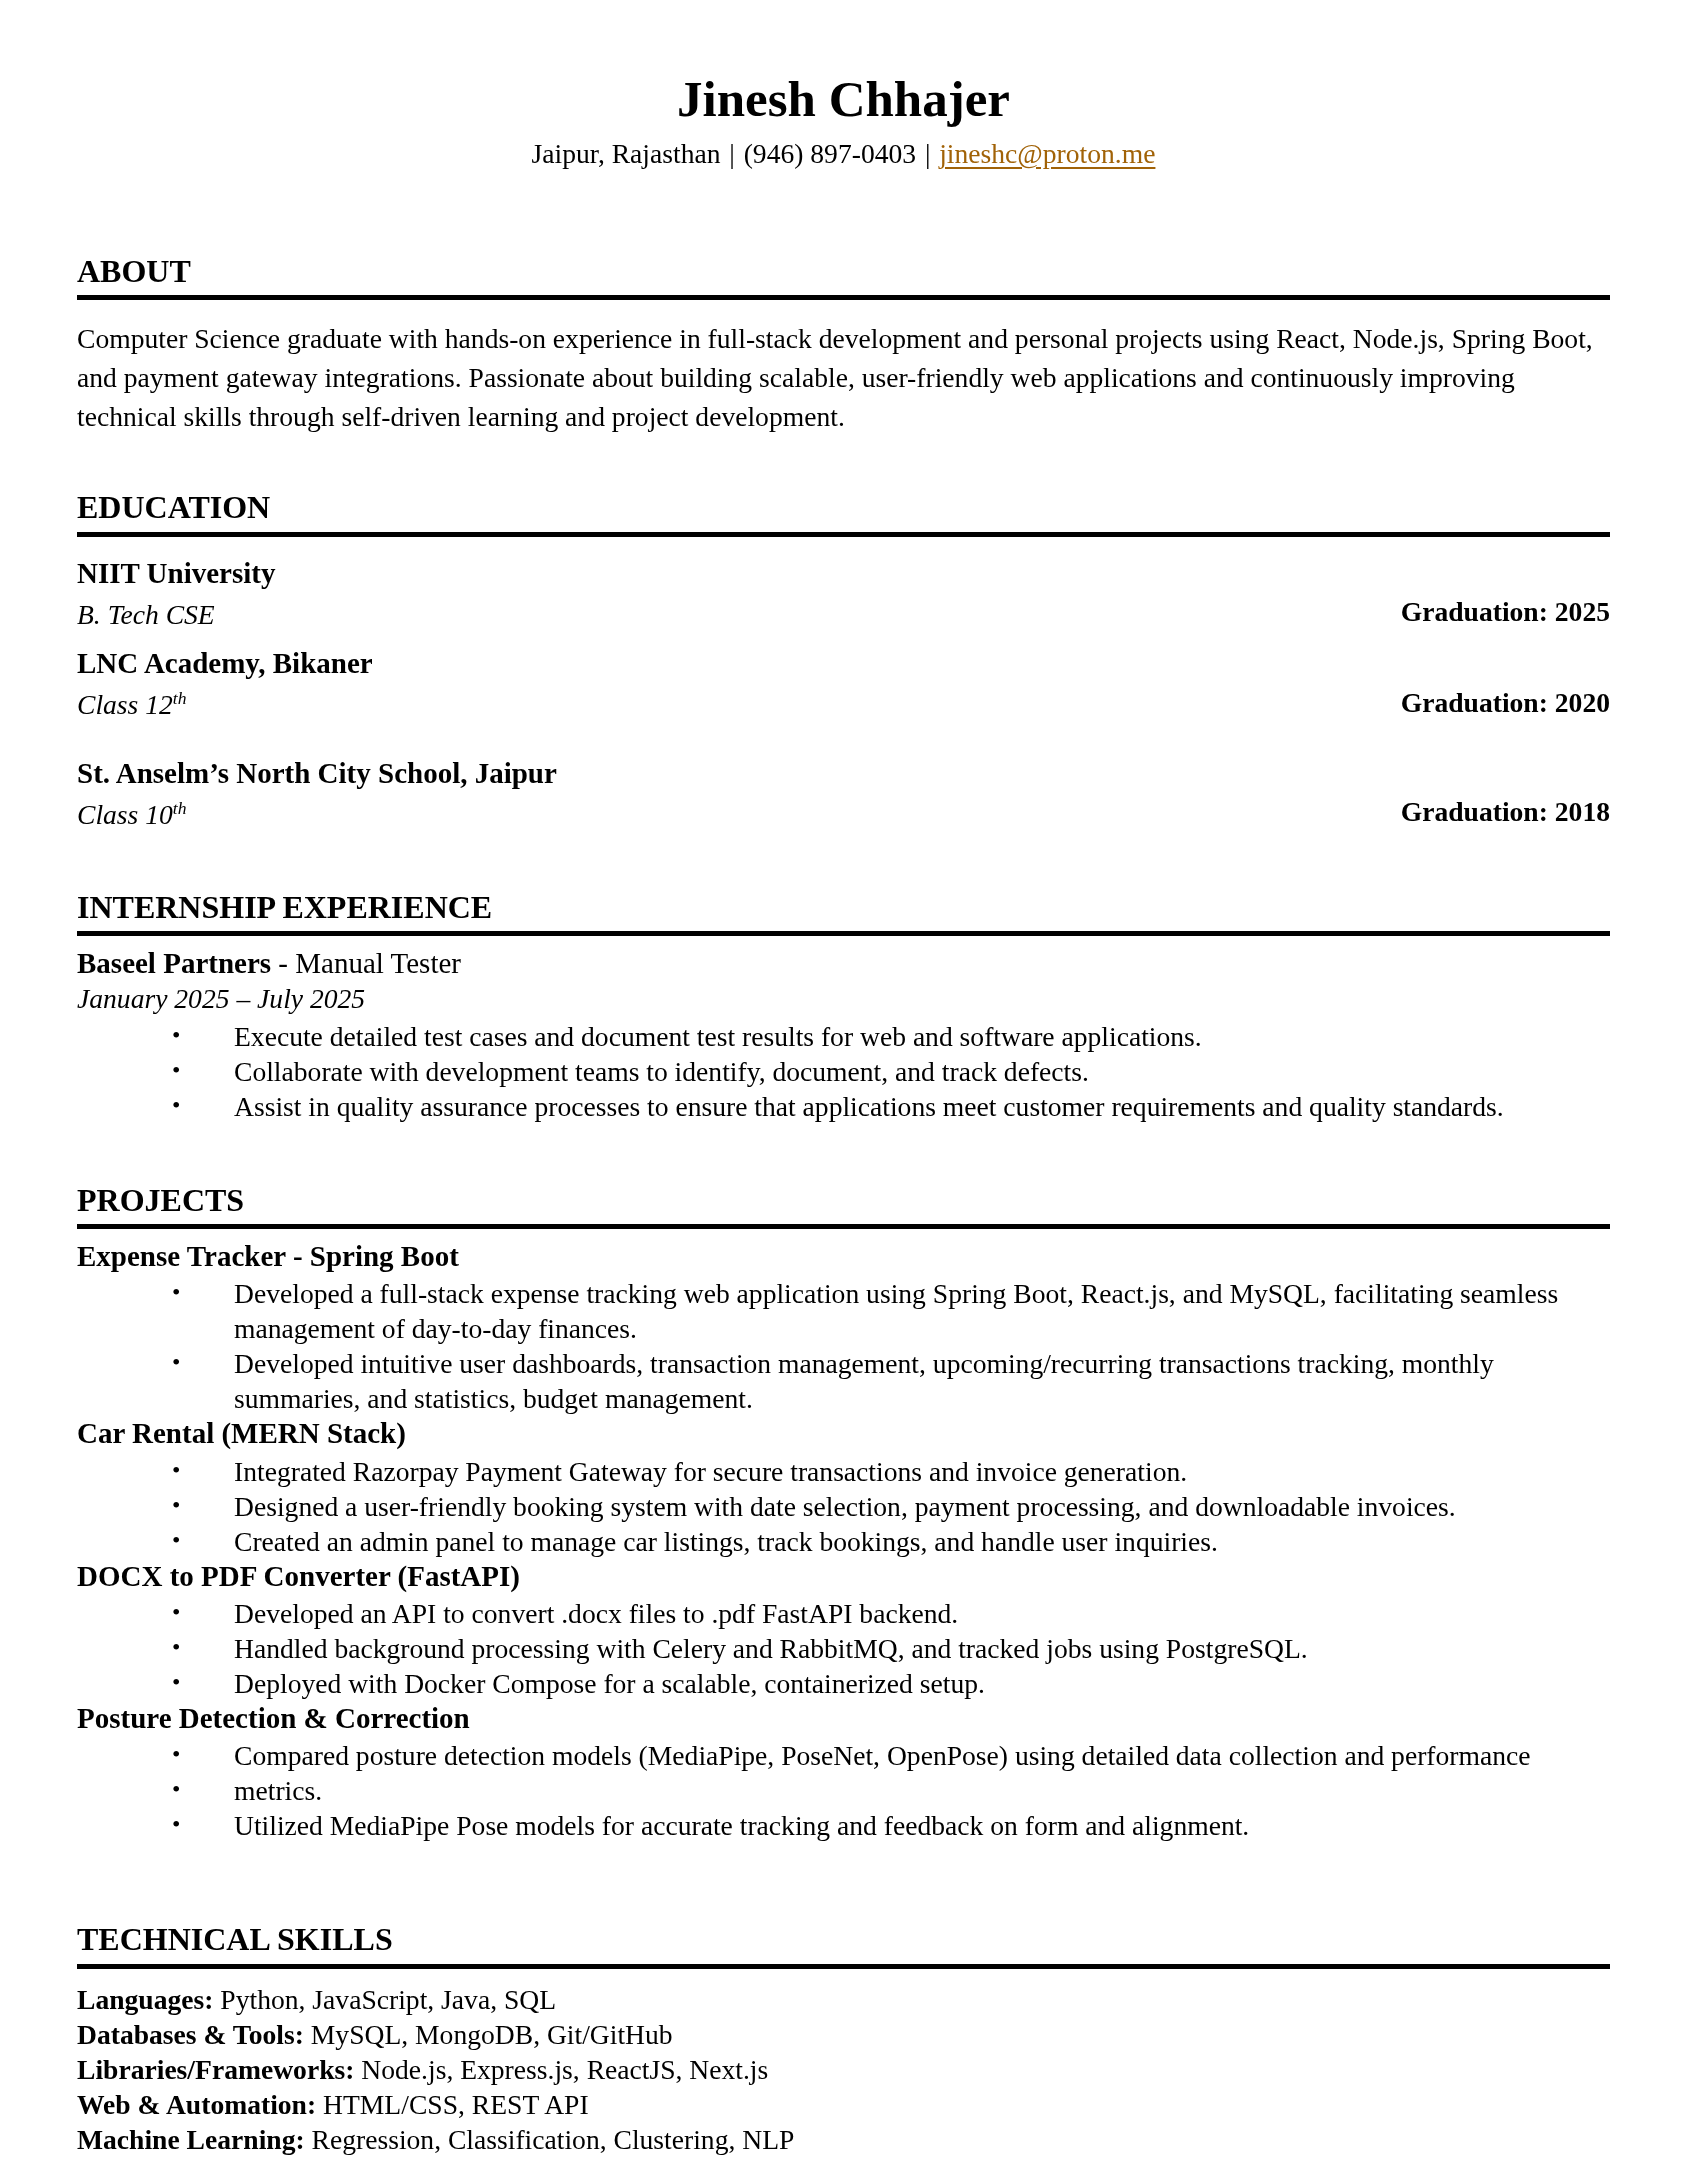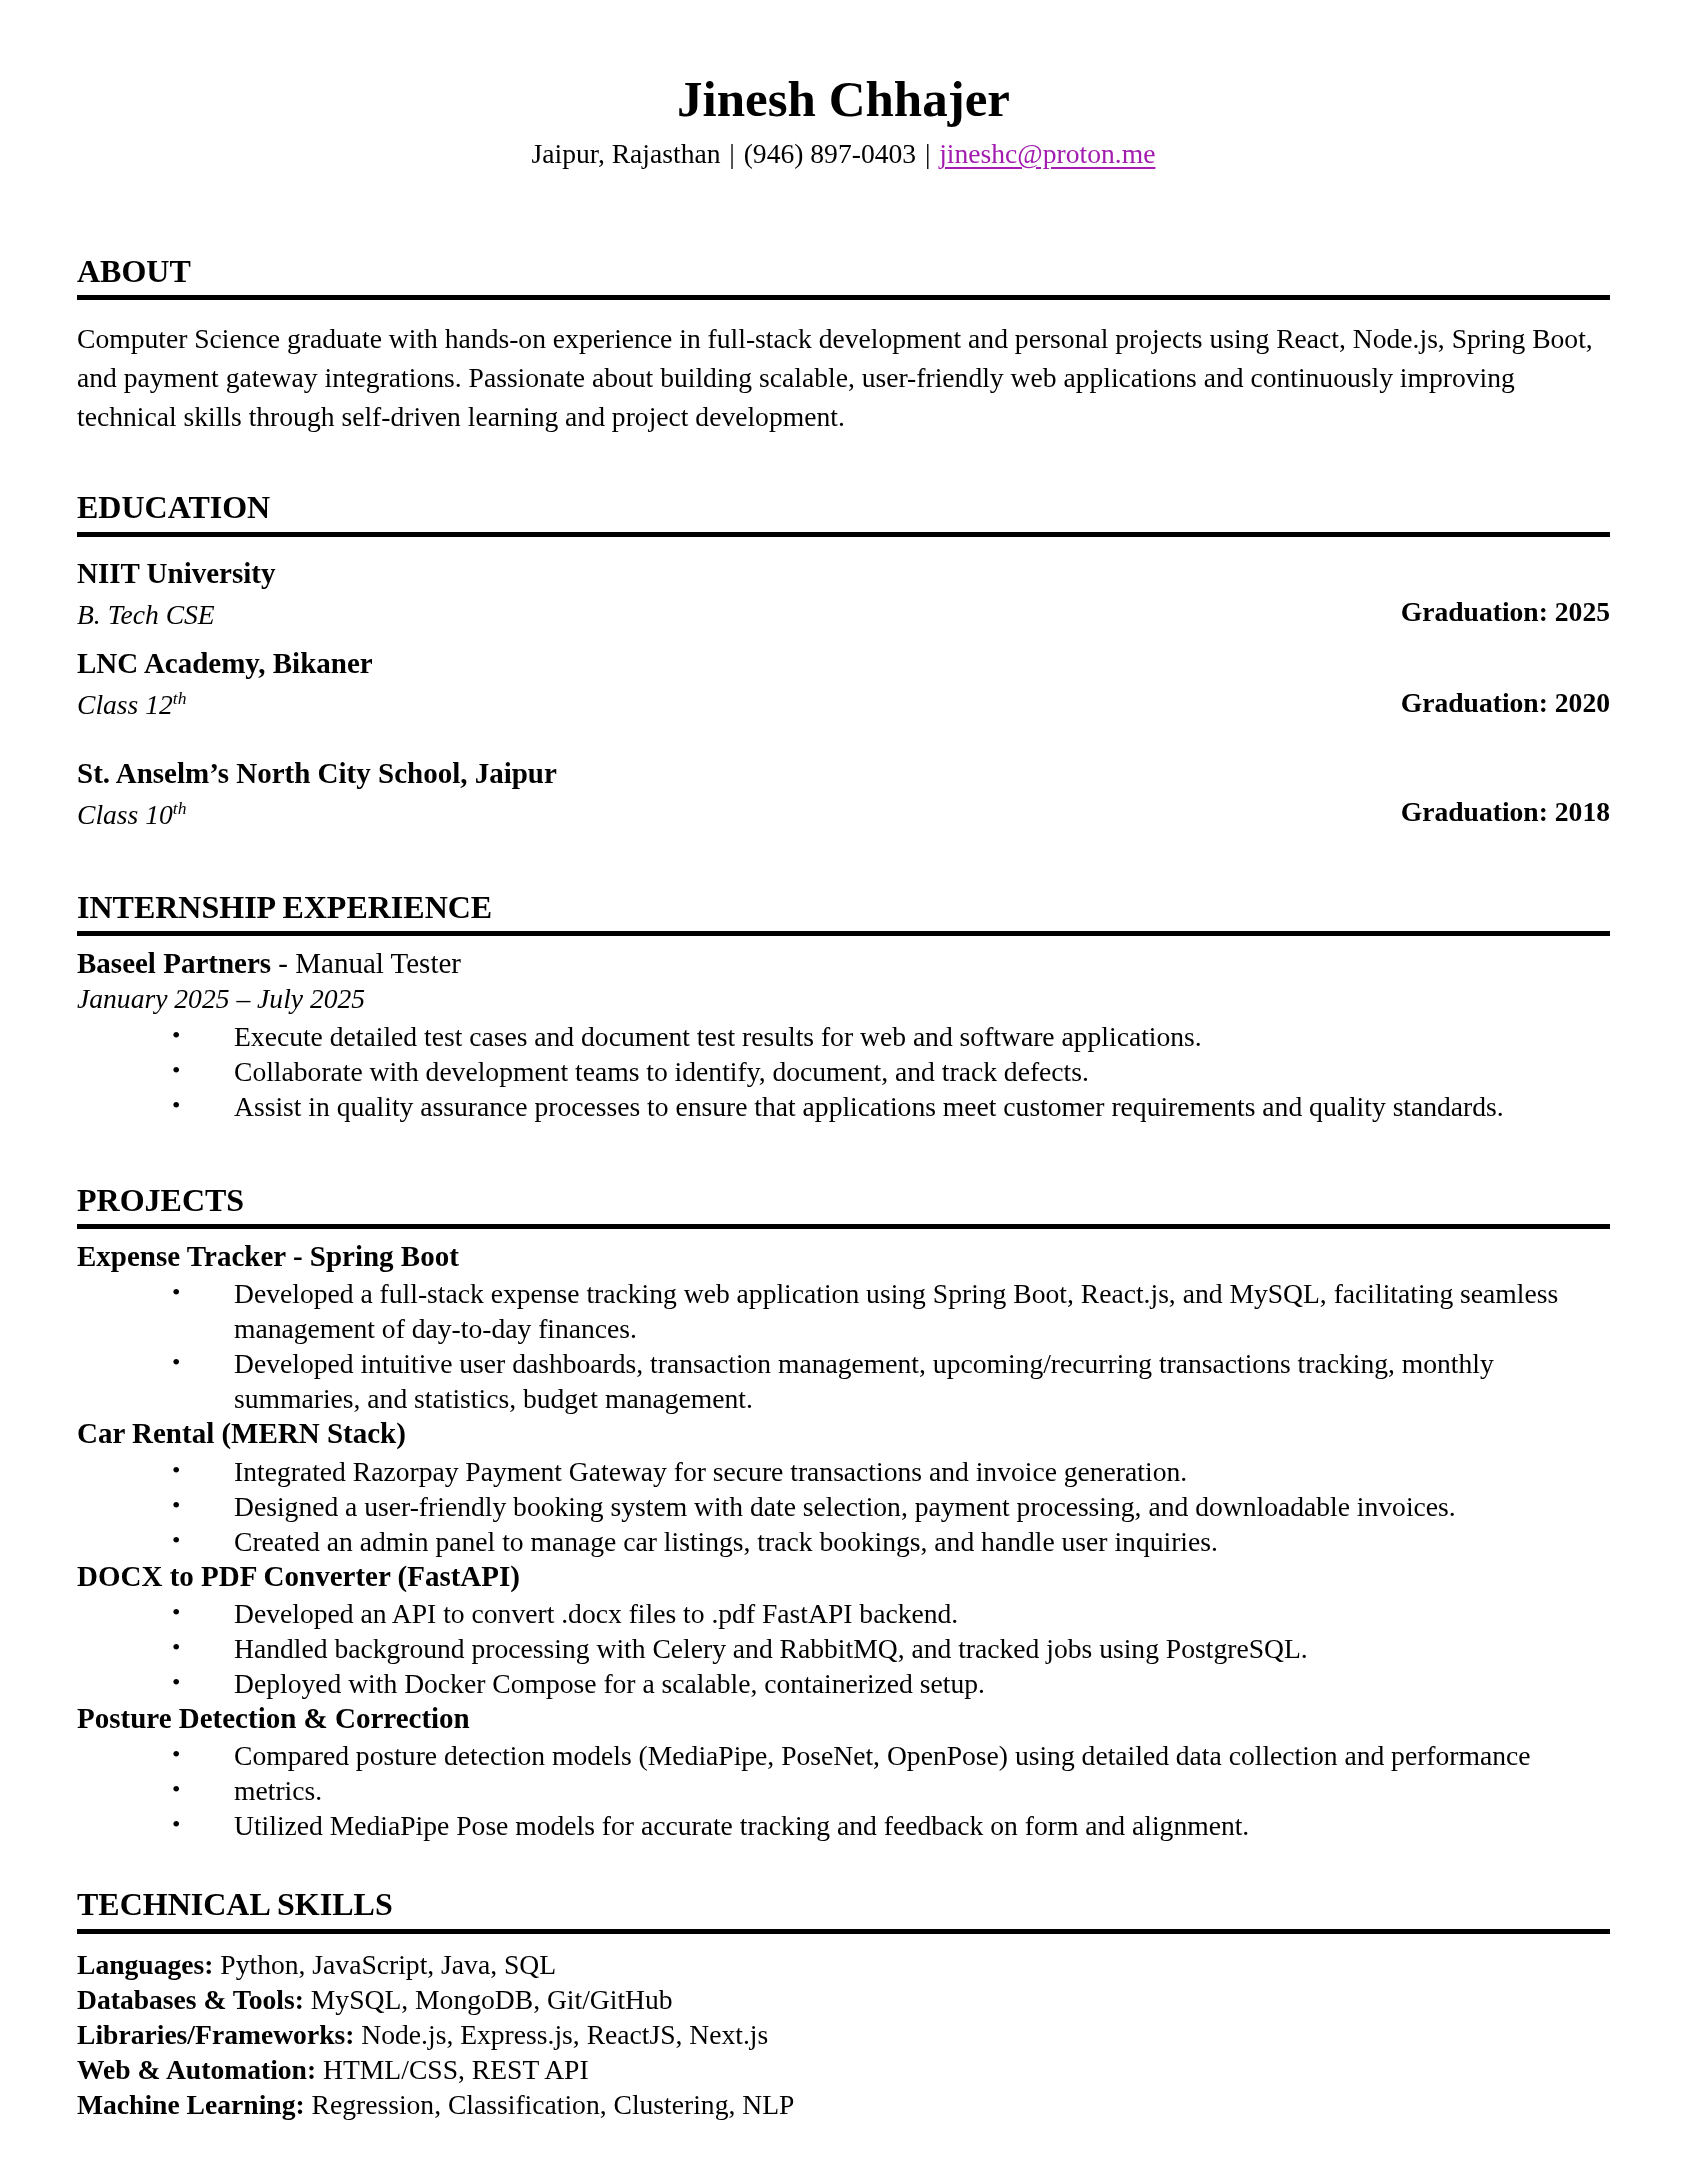--- a/index.html
+++ b/index.html
@@ -31,21 +31,21 @@
     font-weight: bold;
     letter-spacing: 0;
   }
   .contact {
     margin-top: 8.8px;
     font-size: 27.6px;
     line-height: 34px;
   }
   .contact .sep { margin: 0 8.8px; }
   .email {
-    color: #a21caf;
+    color: #a16207;
     text-decoration: underline;
     text-decoration-thickness: 1.7px;
     text-underline-offset: 4.4px;
   }
 
   
   .section { margin-top: 53px; }
   .section.first { margin-top: 82px; }
   h2 {
     margin: 0 0 19px 0;
@@ -217,21 +217,21 @@
     <div class="project">
       <div class="proj-name">Posture Detection &amp; Correction</div>
       <ul class="bullets">
         <li><span class="blt">•</span><span>Compared posture detection models (MediaPipe, PoseNet, OpenPose) using detailed data collection and performance</span></li>
         <li><span class="blt">•</span><span>metrics.</span></li>
         <li><span class="blt">•</span><span>Utilized MediaPipe Pose models for accurate tracking and feedback on form and alignment.</span></li>
       </ul>
     </div>
   </div>
 
-  <div class="section" style="margin-top:43px;">
+  <div class="section" style="margin-top:78px;">
     <h2 style="margin-bottom:13.2px;"><span class="h2-text">TECHNICAL SKILLS</span></h2>
     <div class="skill-row"><span class="skill-label">Languages:</span><span> Python, JavaScript, Java, SQL</span></div>
     <div class="skill-row"><span class="skill-label">Databases &amp; Tools:</span><span> MySQL, MongoDB, Git/GitHub</span></div>
     <div class="skill-row"><span class="skill-label">Libraries/Frameworks:</span><span> Node.js, Express.js, ReactJS, Next.js</span></div>
     <div class="skill-row"><span class="skill-label">Web &amp; Automation:</span><span> HTML/CSS, REST API</span></div>
     <div class="skill-row"><span class="skill-label">Machine Learning:</span><span> Regression, Classification, Clustering, NLP</span></div>
   </div>
 
 </div>
 

